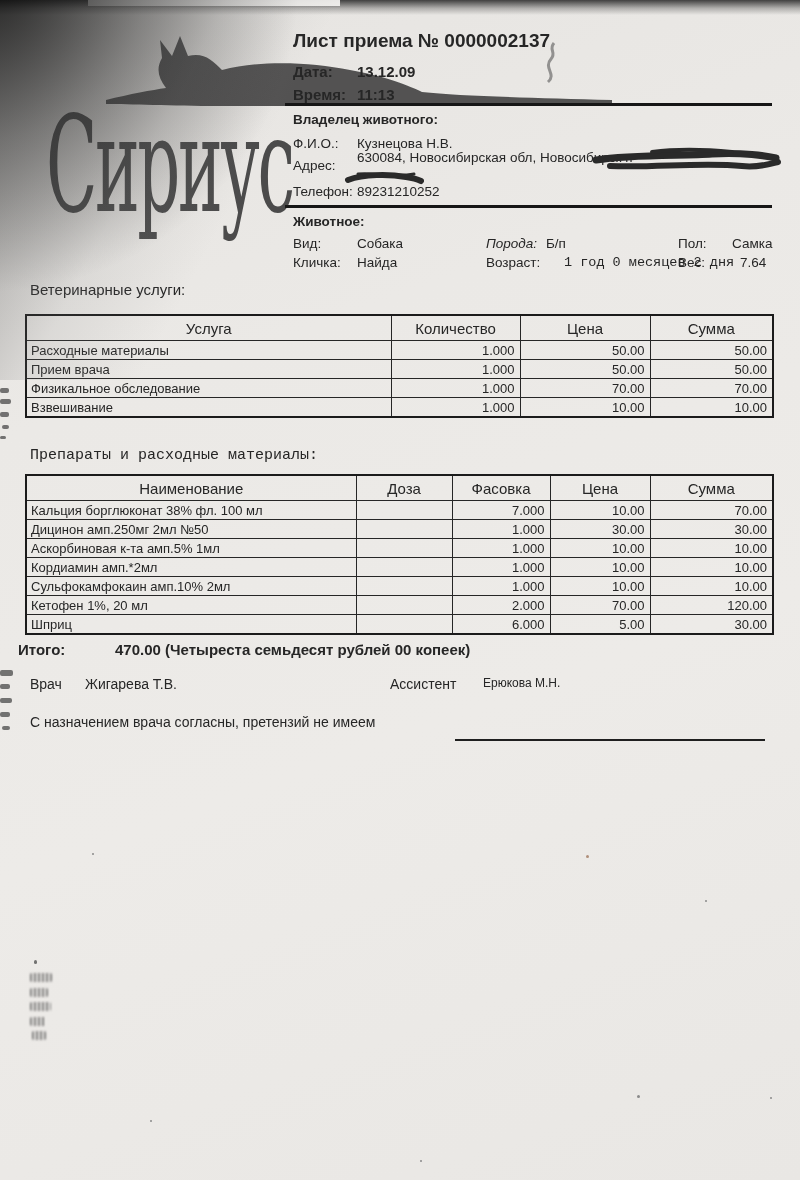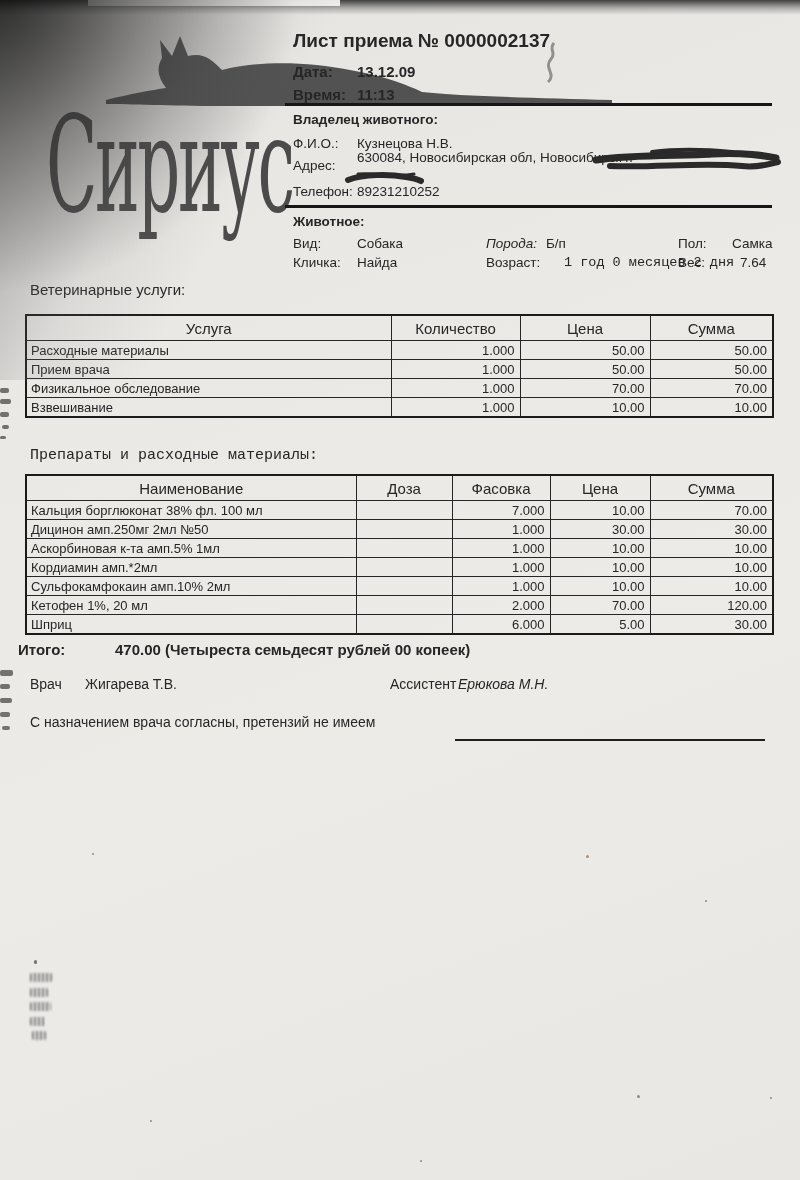--- a/index.html
+++ b/index.html
@@ -205,21 +205,21 @@
         </tr>
     </tbody>
   </table>
 
   <div class="abs b" style="left:18px;top:641px;font-size:15px;">Итого:</div>
   <div class="abs b" style="left:115px;top:641px;font-size:15px;">470.00 (Четыреста семьдесят рублей 00 копеек)</div>
 
   <div class="abs" style="left:30px;top:676px;font-size:14px;">Врач</div>
   <div class="abs" style="left:85px;top:676px;font-size:14px;">Жигарева Т.В.</div>
   <div class="abs" style="left:390px;top:676px;font-size:14px;">Ассистент</div>
-  <div class="abs" style="left:458px;top:676px;font-size:14px;font-style:italic;">Ерюкова М.Н.</div>
+  <div class="abs" style="left:483px;top:676px;font-size:12px;">Ерюкова М.Н.</div>
   <div class="abs" style="left:30px;top:714px;font-size:14px;">С назначением врача согласны, претензий не имеем</div>
   <div class="sig-line" style="left:455px;top:739px;width:310px;"></div>
 
   <div class="top-band"></div>
   <div class="top-sliver"></div>
   <div class="corner-shadow"></div>
 
   <div class="smudge" style="left:0;top:388px;width:9px;height:5px;"></div>
   <div class="smudge" style="left:0;top:399px;width:11px;height:5px;"></div>
   <div class="smudge" style="left:0;top:412px;width:9px;height:5px;"></div>

